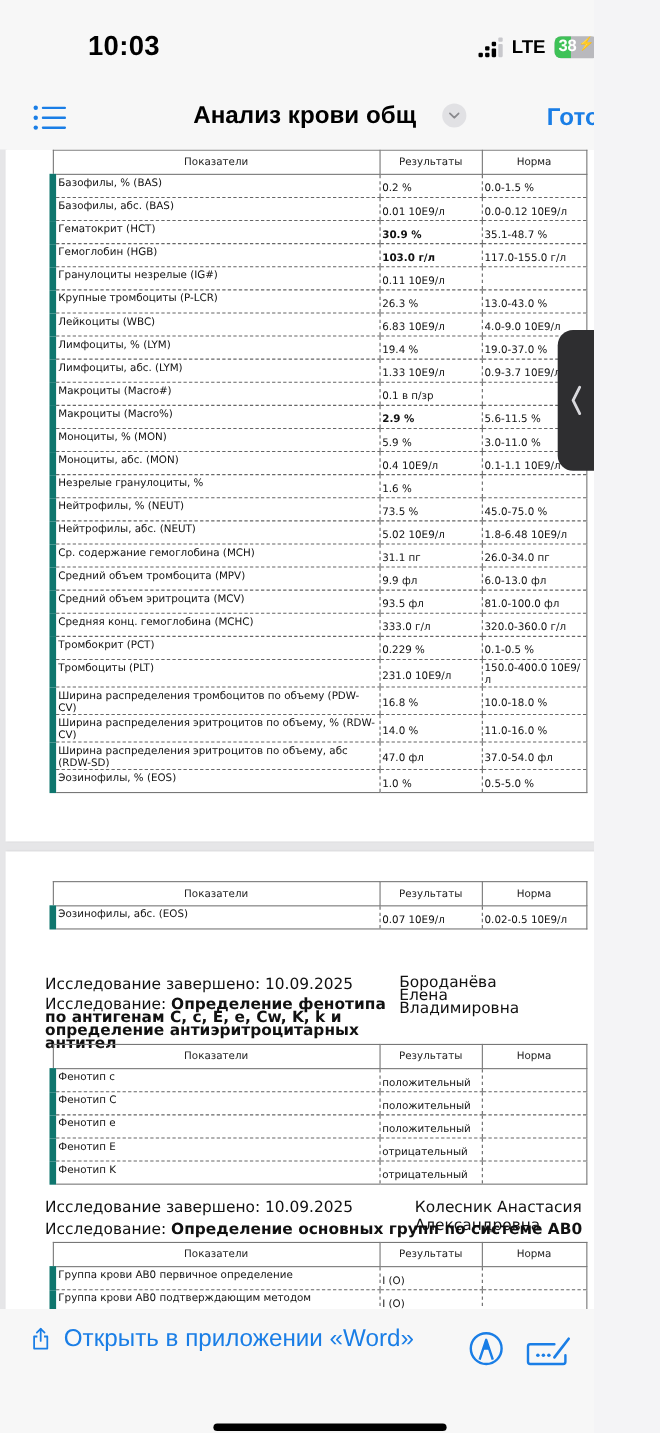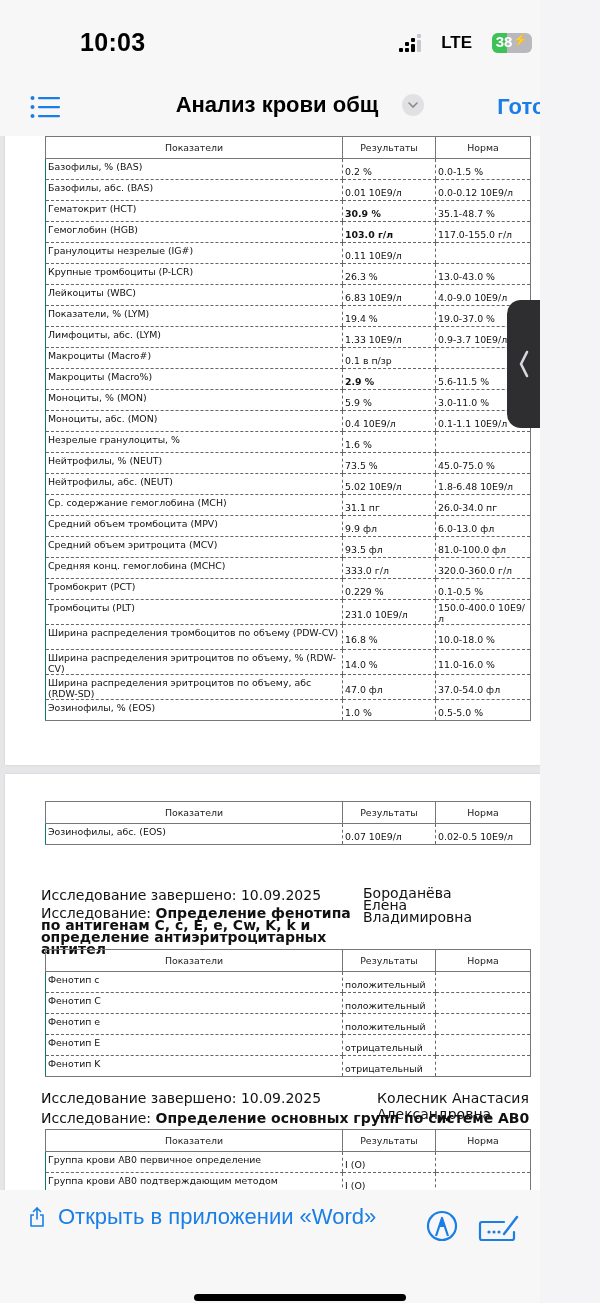--- a/index.html
+++ b/index.html
@@ -2,21 +2,21 @@
 <html><head>
 <meta charset="utf-8">
 <style>
   * { box-sizing: border-box; margin: 0; padding: 0; }
   html, body { width: 600px; height: 1303px; overflow: hidden; background: #f4f4f6; font-family: "DejaVu Sans", sans-serif; }
   #root { position: relative; width: 540px; height: 1303px; background: #ececee; overflow: hidden; }
 
   
   .status-bar { position: absolute; top: 0; left: 0; width: 600px; height: 80px; background: #f7f7f7; }
   .status-time { position: absolute; left: 80px; top: 28px; font-family: "Liberation Sans", sans-serif; font-size: 25px; font-weight: 600; color: #000; letter-spacing: 0.3px; }
-  .status-right { position: absolute; right: 52px; top: 33px; display: flex; align-items: center; gap: 20px; }
+  .status-right { position: absolute; right: 52px; top: 33px; display: flex; align-items: center; gap: 8px; }
   .signal { display: flex; align-items: flex-end; gap: 2px; height: 18px; }
   .signal .bar { width: 4px; display: flex; flex-direction: column; gap: 2px; }
   .signal .dot { width: 4px; height: 4px; border-radius: 1px; }
   .lte { font-family: "Liberation Sans", sans-serif; font-size: 17px; font-weight: 600; color: #000; }
   .battery { position: relative; width: 40px; height: 20px; border-radius: 6px; background: #b9b9bd; overflow: hidden; display: flex; justify-content: center; }
   .battery .fill { position: absolute; left: 0; top: 0; bottom: 0; background: #3ec257; }
   .battery .num { position: relative; font-family: "Liberation Sans", sans-serif; font-size: 15px; font-weight: 700; color: #fff; }
   .battery-cap { width: 2px; height: 7px; background: #b9b9bd; border-radius: 0 2px 2px 0; margin-left: -6px; }
 
   
@@ -32,21 +32,21 @@
   .page { position: absolute; left: 5px; width: 590px; background: #fff; box-shadow: 0 0 2px rgba(0,0,0,0.12); }
   .page1 { top: -40px; height: 669px; }
   .page2 { top: 638px; height: 520px; }
 
   table.lab { position: absolute; left: 40px; width: 485px; border-collapse: collapse; font-size: 9.4px; color: #111; table-layout: fixed; }
   table.lab col.c1 { width: 297px; }
   table.lab col.c2 { width: 93px; }
   table.lab col.c3 { width: 95px; }
   table.lab th { font-weight: normal; height: 22px; border: 1px solid #777; text-align: center; vertical-align: middle; color: #222; }
   table.lab td { border-bottom: 1px dashed #666; vertical-align: top; padding: 2px 2px 0 2px; height: 21px; line-height: 11px; }
-  table.lab td.name { border-left: 1px solid #0f766e; }
+  table.lab td.name { border-left: 6px solid #0f766e; }
   table.lab td.res, table.lab td.norm { border-left: 1px dashed #666; padding-top: 7px; }
   table.lab td.norm { border-right: 1px solid #777; }
   table.lab tr:last-child td { border-bottom: 1px solid #777; }
   table.lab td.bold { font-weight: 700; }
   table.lab tr.tall td { height: 25px; }
   table.lab tr.tall td.res, table.lab tr.tall td.norm { padding-top: 9px; }
   table.lab tr.tall td.norm.wrap { padding-top: 2px; }
 
   .t1 { top: 40px; }
   .t2 { top: 27px; }
@@ -167,21 +167,21 @@
               <td class="name">Крупные тромбоциты (P-LCR)</td>
               <td class="res">26.3 %</td>
               <td class="norm">13.0-43.0 %</td>
             </tr>
             <tr>
               <td class="name">Лейкоциты (WBC)</td>
               <td class="res">6.83 10E9/л</td>
               <td class="norm">4.0-9.0 10E9/л</td>
             </tr>
             <tr>
-              <td class="name">Показатели, % (LYM)</td>
+              <td class="name">Лимфоциты, % (LYM)</td>
               <td class="res">19.4 %</td>
               <td class="norm">19.0-37.0 %</td>
             </tr>
             <tr>
               <td class="name">Лимфоциты, абс. (LYM)</td>
               <td class="res">1.33 10E9/л</td>
               <td class="norm">0.9-3.7 10E9/л</td>
             </tr>
             <tr>
               <td class="name">Макроциты (Macro#)</td>

